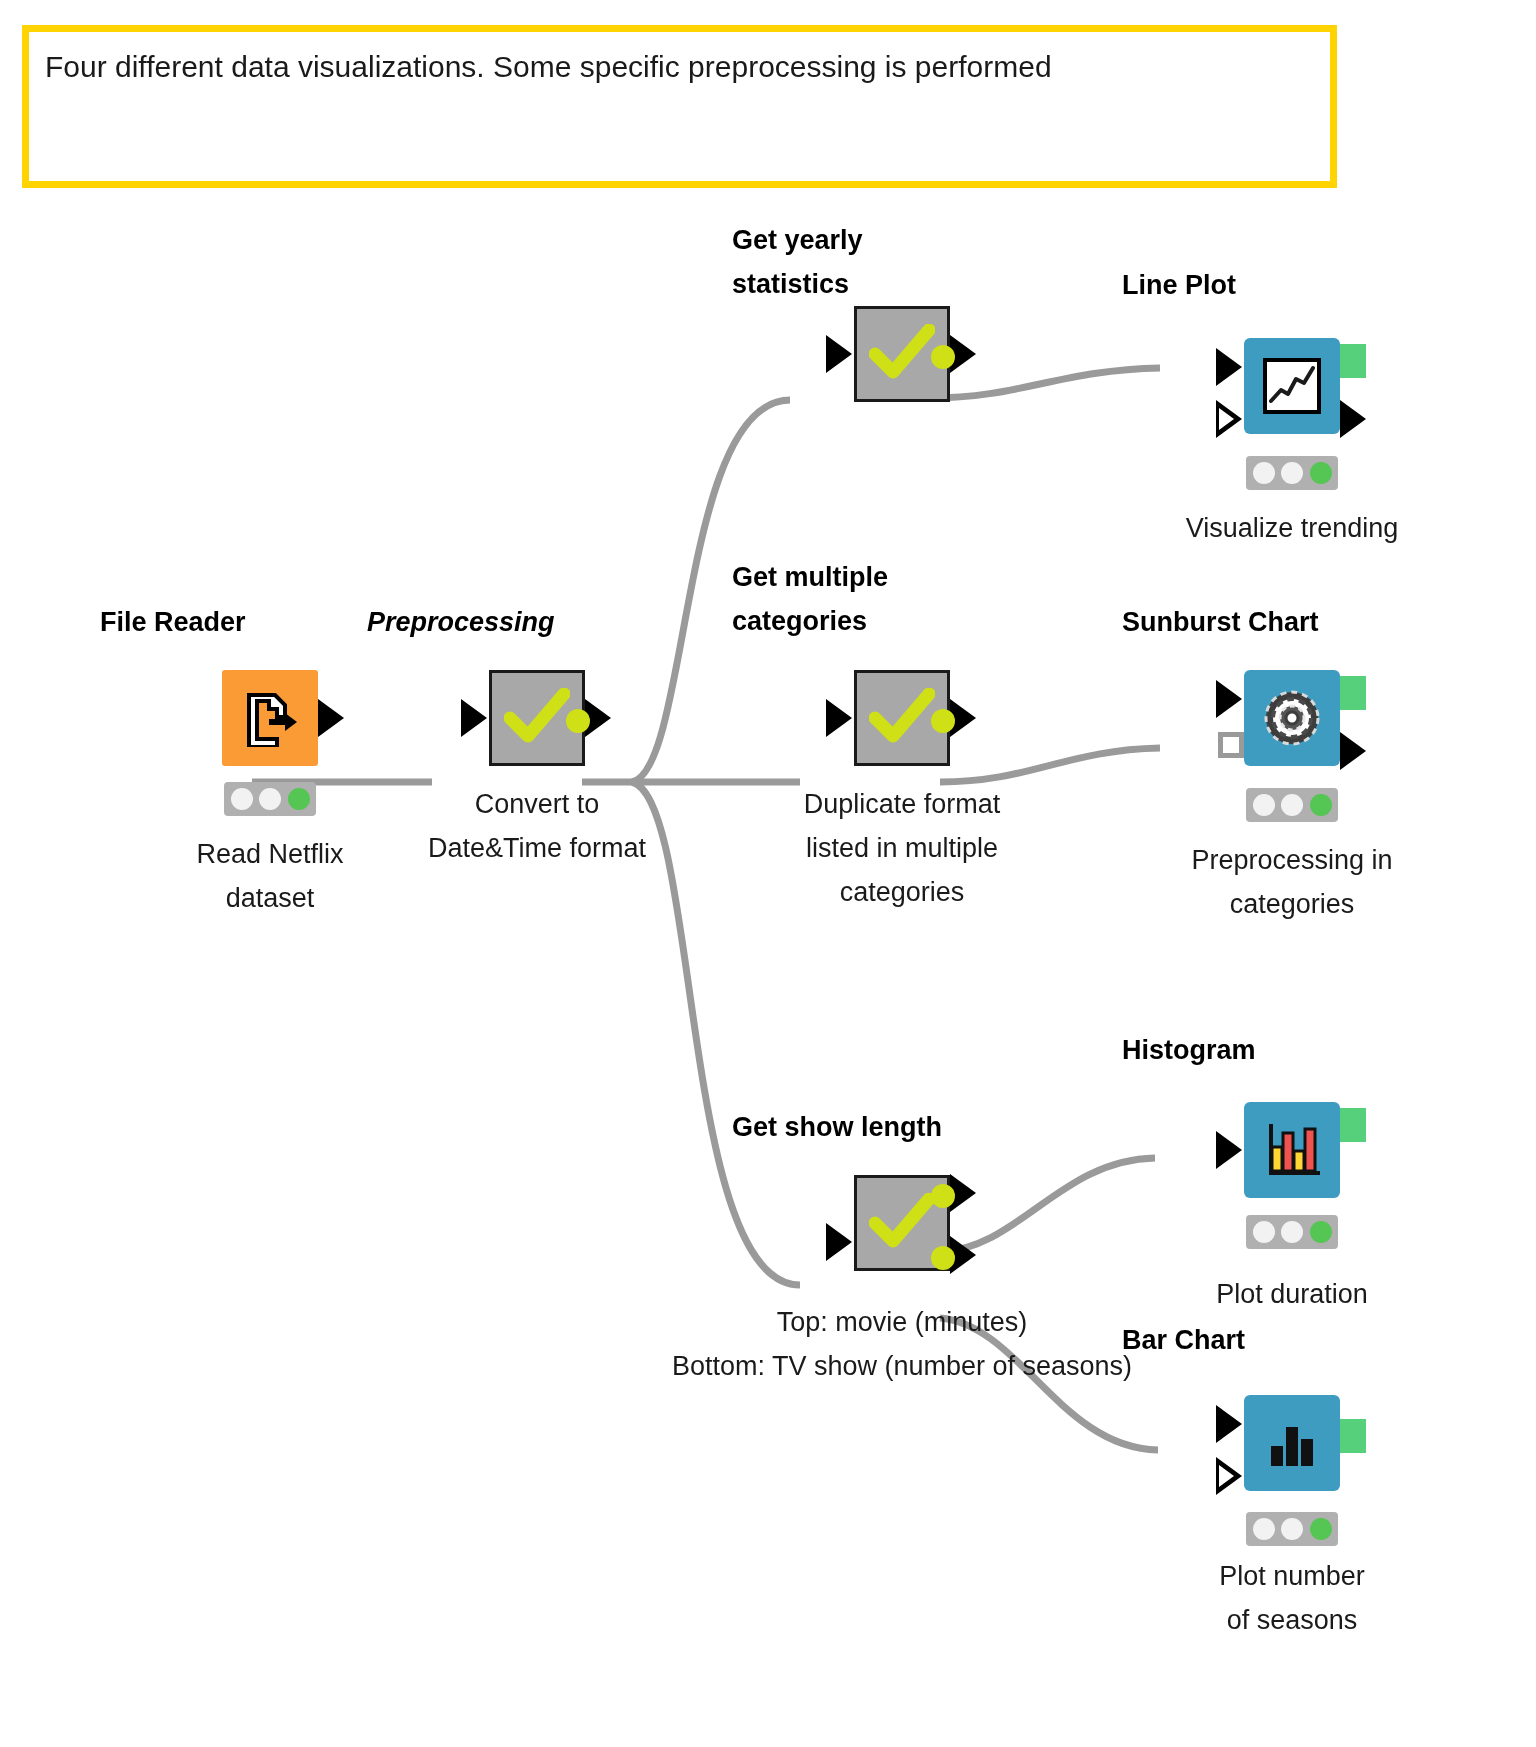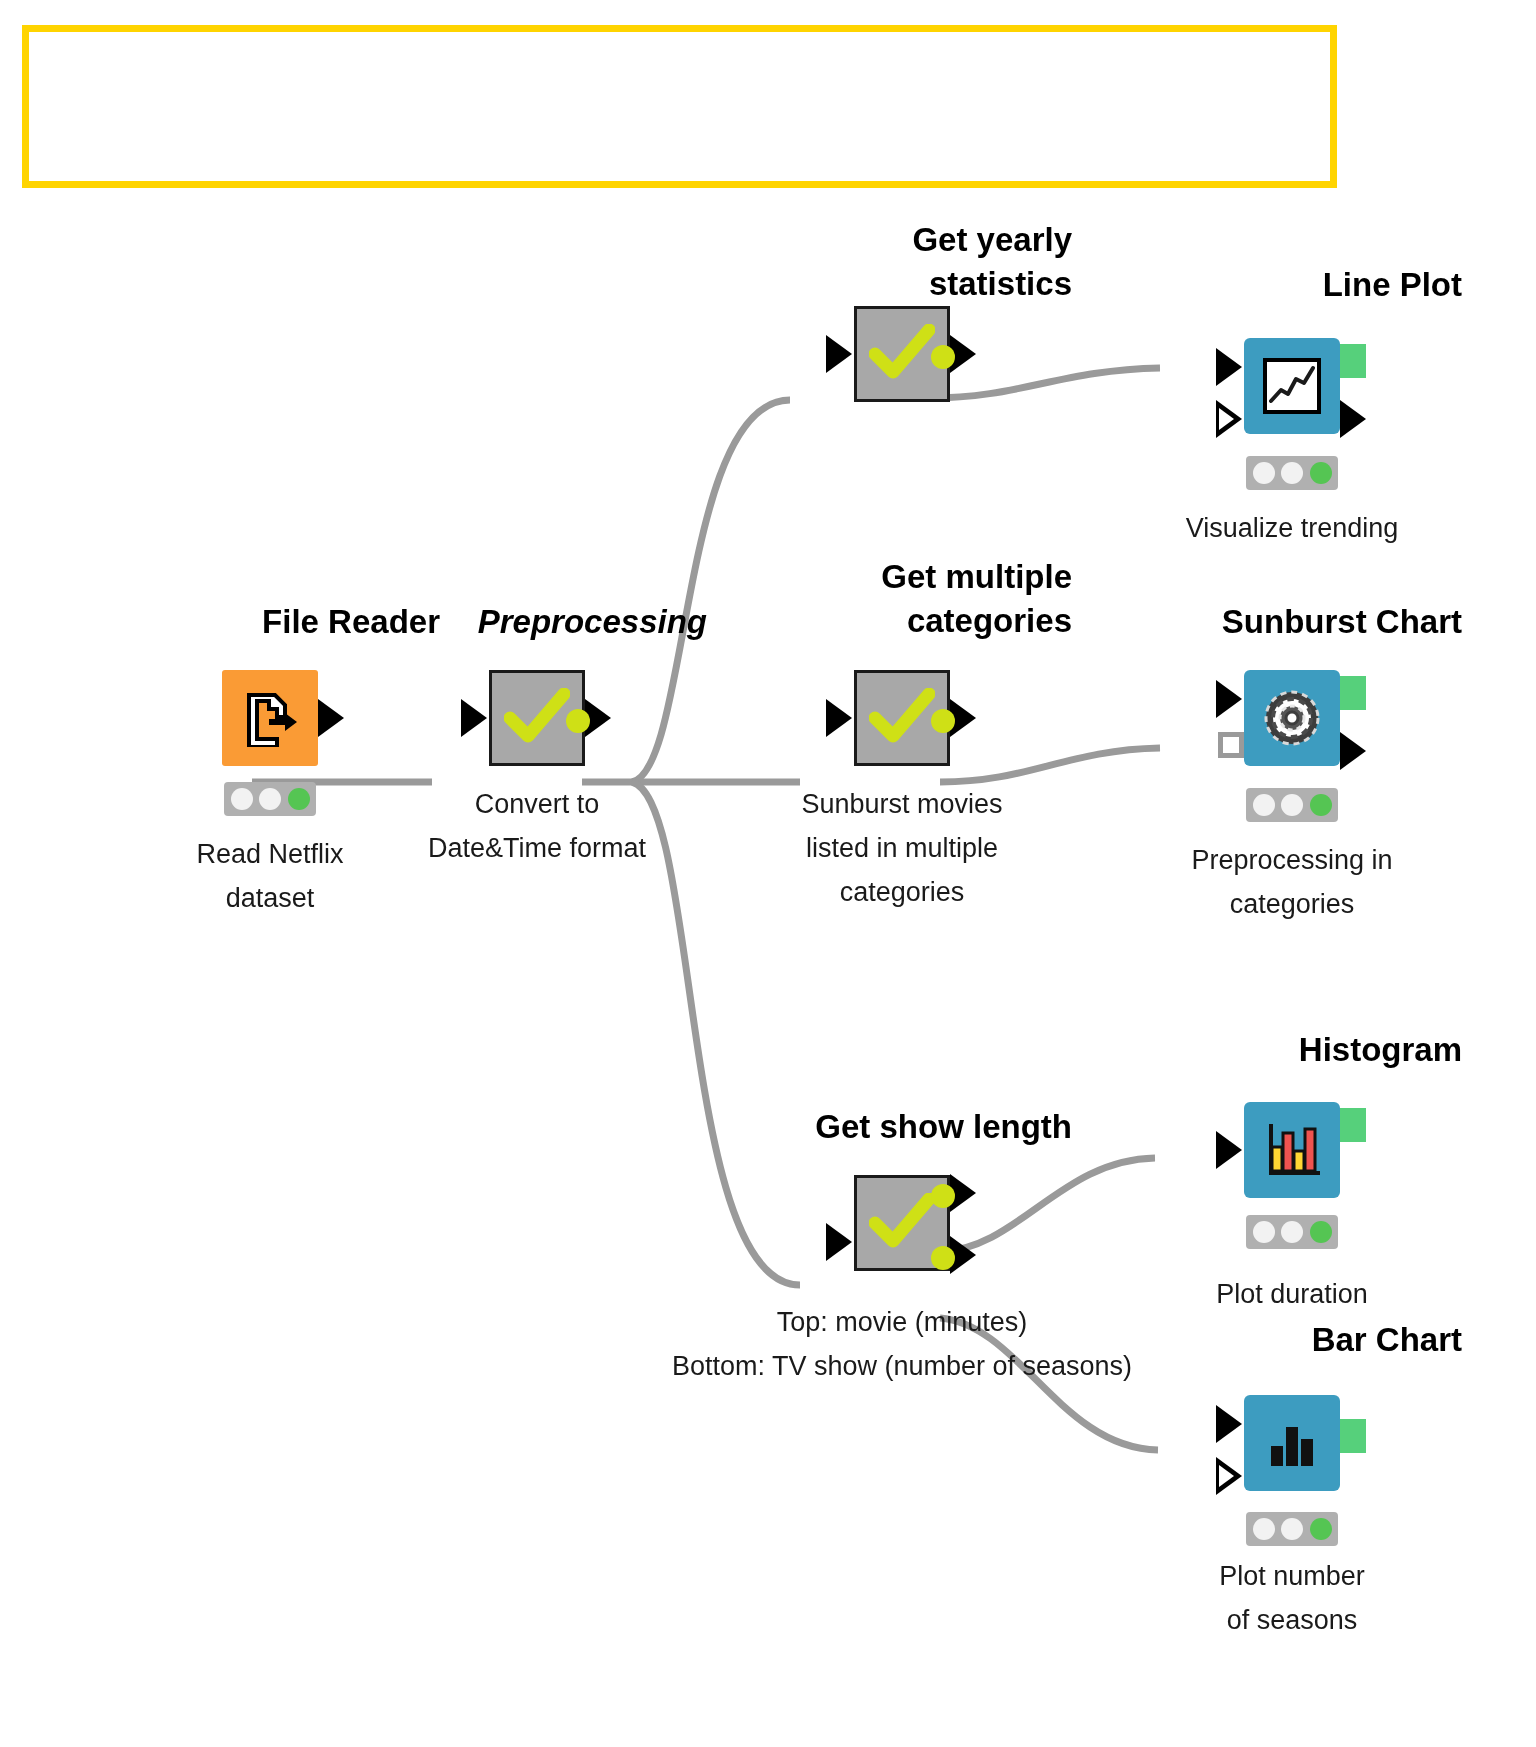--- a/index.html
+++ b/index.html
@@ -39,24 +39,24 @@
     pointer-events: none;
   }
 
   
   .node {
     position: absolute;
   }
   .node-title {
     position: absolute;
     font-weight: bold;
-    font-size: 33px;
+    font-size: 27px;
     line-height: 44px;
     color: #000000;
-    text-align: right;
+    text-align: left;
     white-space: pre-line;
     width: 340px;
     left: 50%;
     transform: translateX(-50%);
   }
   .node-body {
     position: absolute;
     left: 50%;
     transform: translateX(-50%);
   }
@@ -154,20 +154,21 @@
   }
   .status i.on { background: #55c553; }
 
   
   .icon-svg { display:block; }
 </style>
 </head>
 <body>
 
 <div id="annotation">
+  <div class="ann-line">Four different data visualizations. Some specific preprocessing is performed</div>
 </div>
 
 <svg id="edges" viewBox="0 0 1536 1747">
 
   <path d="M 252 782 L 432 782" fill="none" stroke="#9a9a9a" stroke-width="7"></path>
 
   <path d="M 582 782 L 632 782" fill="none" stroke="#9a9a9a" stroke-width="7"></path>
 
   <path d="M 632 782 C 690 770 680 400 790 400" fill="none" stroke="#9a9a9a" stroke-width="7"></path>
 
@@ -274,21 +275,21 @@
       <span>
         <svg class="icon-svg" width="66" height="60" viewBox="0 0 66 60">
           <path d="M6 30 L24 48 L60 6" fill="none" stroke="#cfe016" stroke-width="13" stroke-linecap="round" stroke-linejoin="round"></path>
         </svg>
       </span>
       <div class="dot-port" style="right:-8px; top:36px;"></div>
     </div>
     <div class="tri-in" style="left:calc(50% - 76px); top:29px;"></div>
     <div class="tri-out" style="left:calc(50% + 48px); top:29px;"></div>
   </div>
-  <div class="node-caption" style="top:122px;">Sunburst movies
+  <div class="node-caption" style="top:122px;">Duplicate format
 listed in multiple
 categories</div>
 </div>
 
 <div class="node" style="left:1202px; top:660px; width:180px;">
   <div class="node-title" style="top:-60px;">Sunburst Chart</div>
   <div class="node-body" style="top:10px;">
     <div class="box blue">
       <span>
         <svg class="icon-svg" width="58" height="58" viewBox="0 0 58 58">

